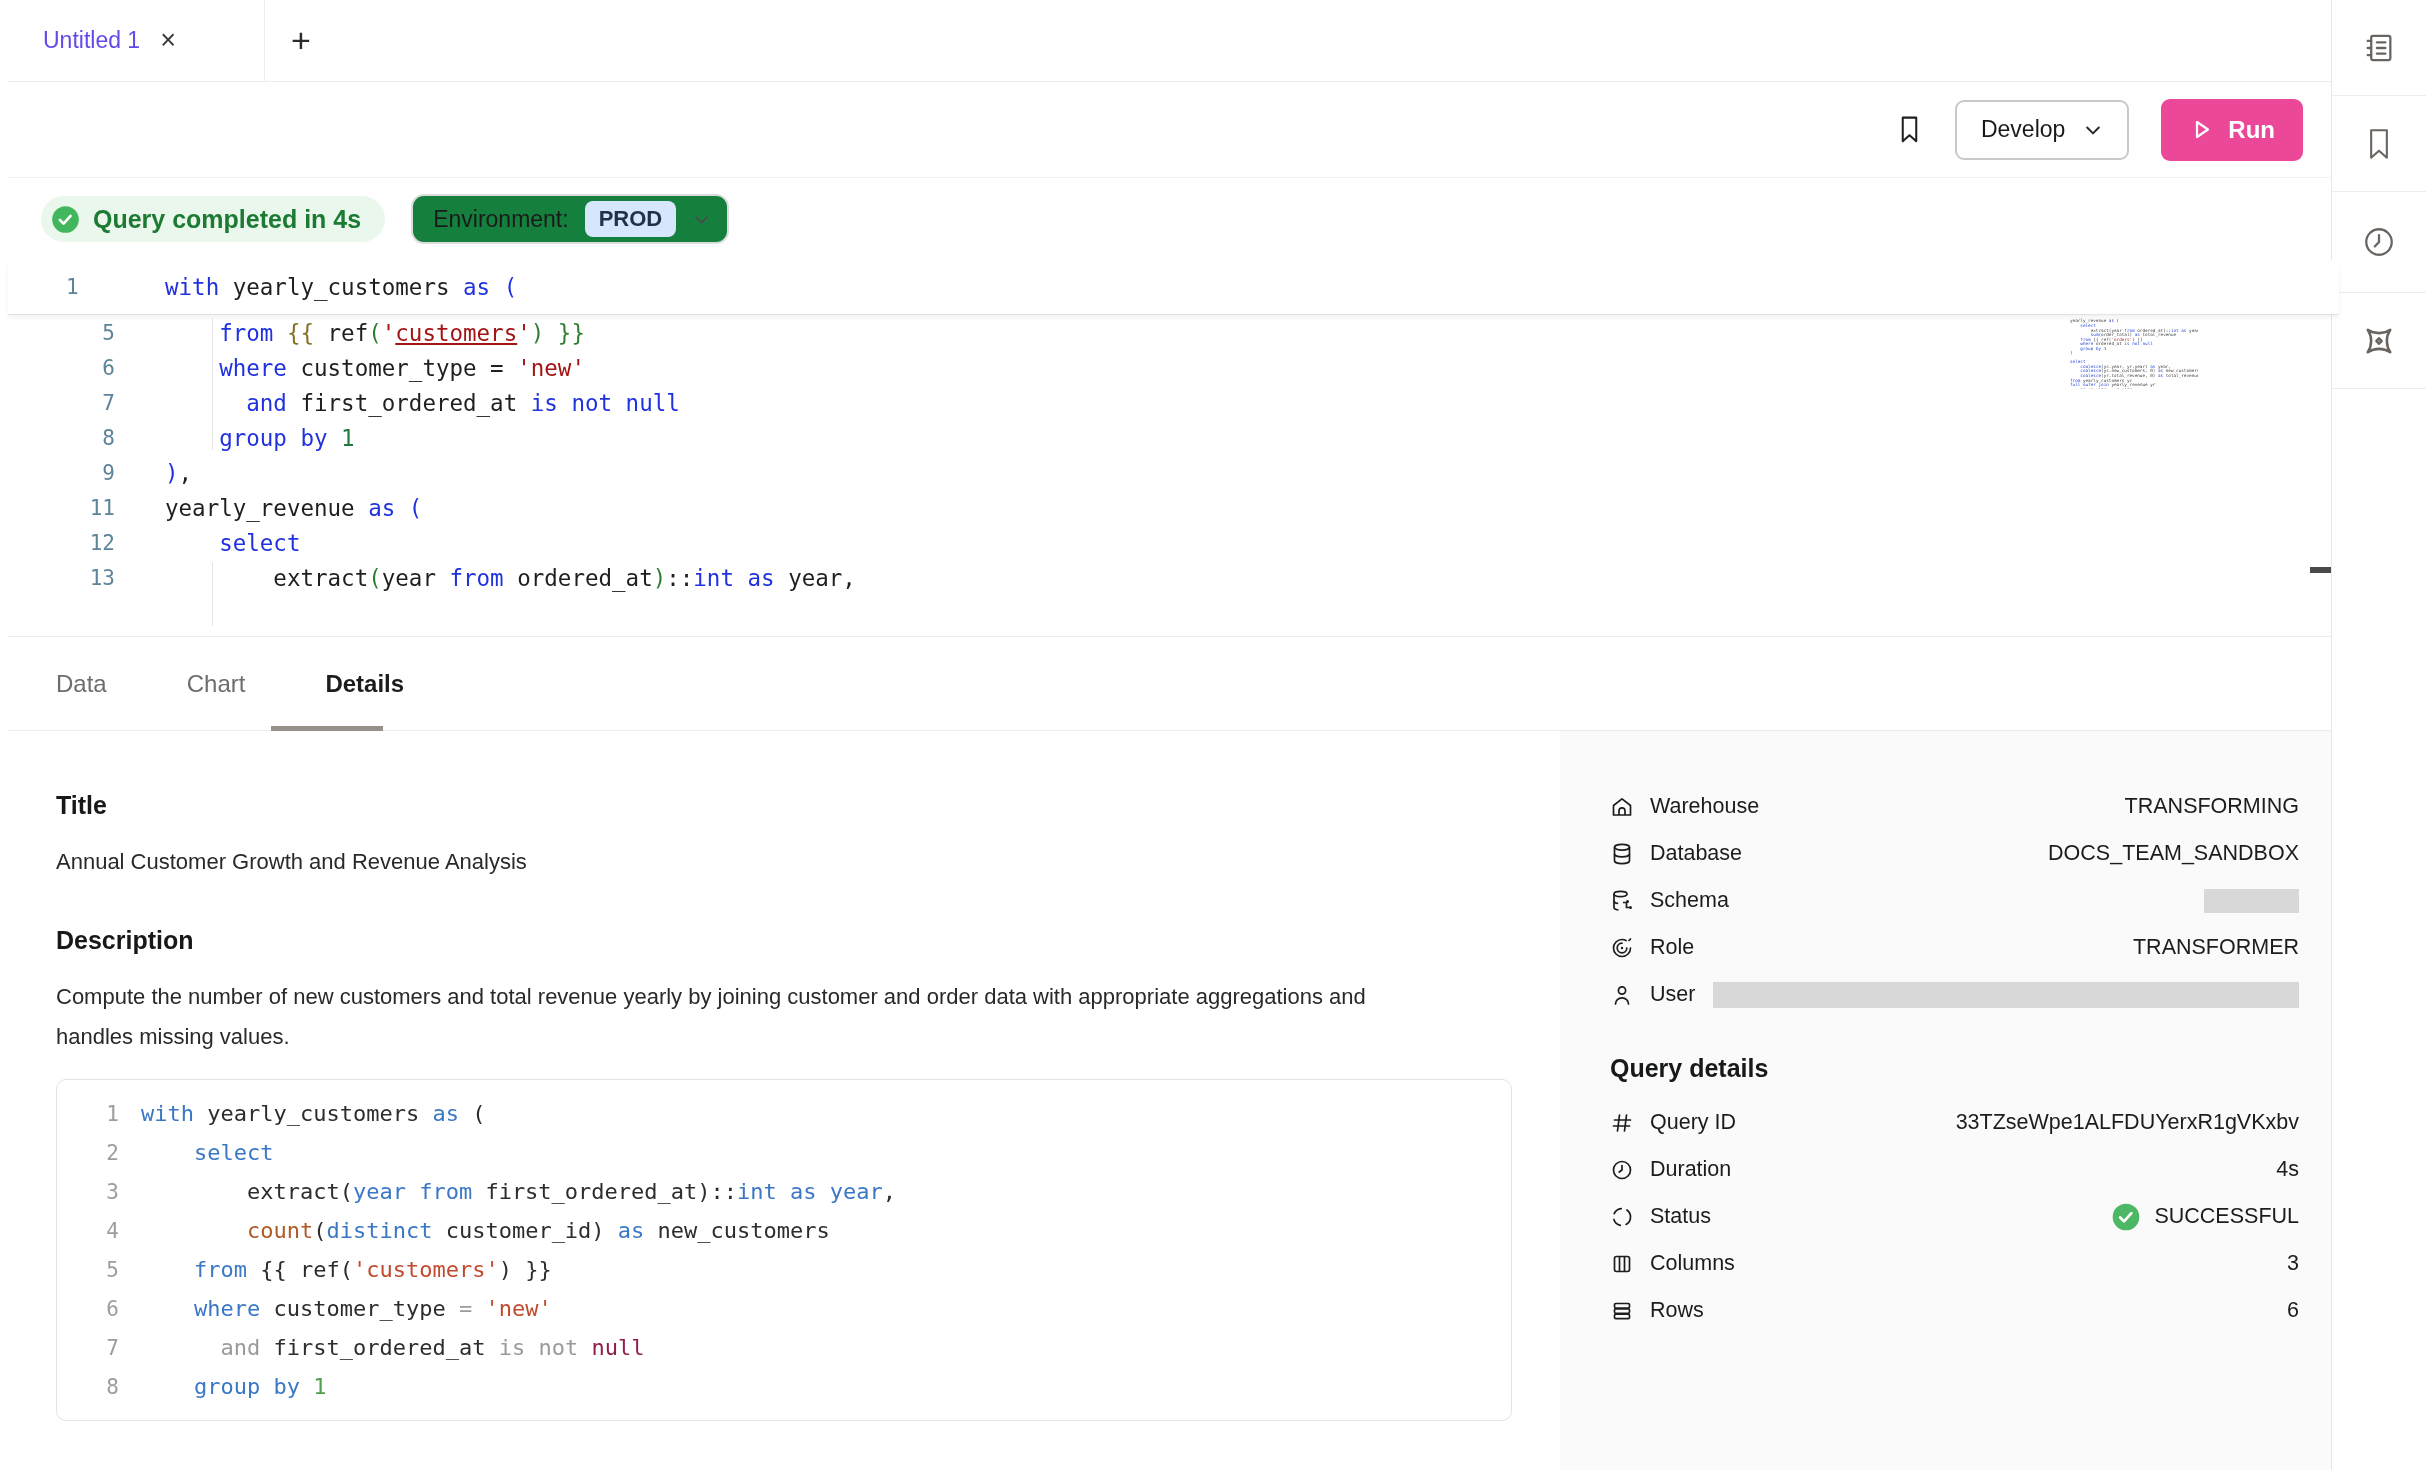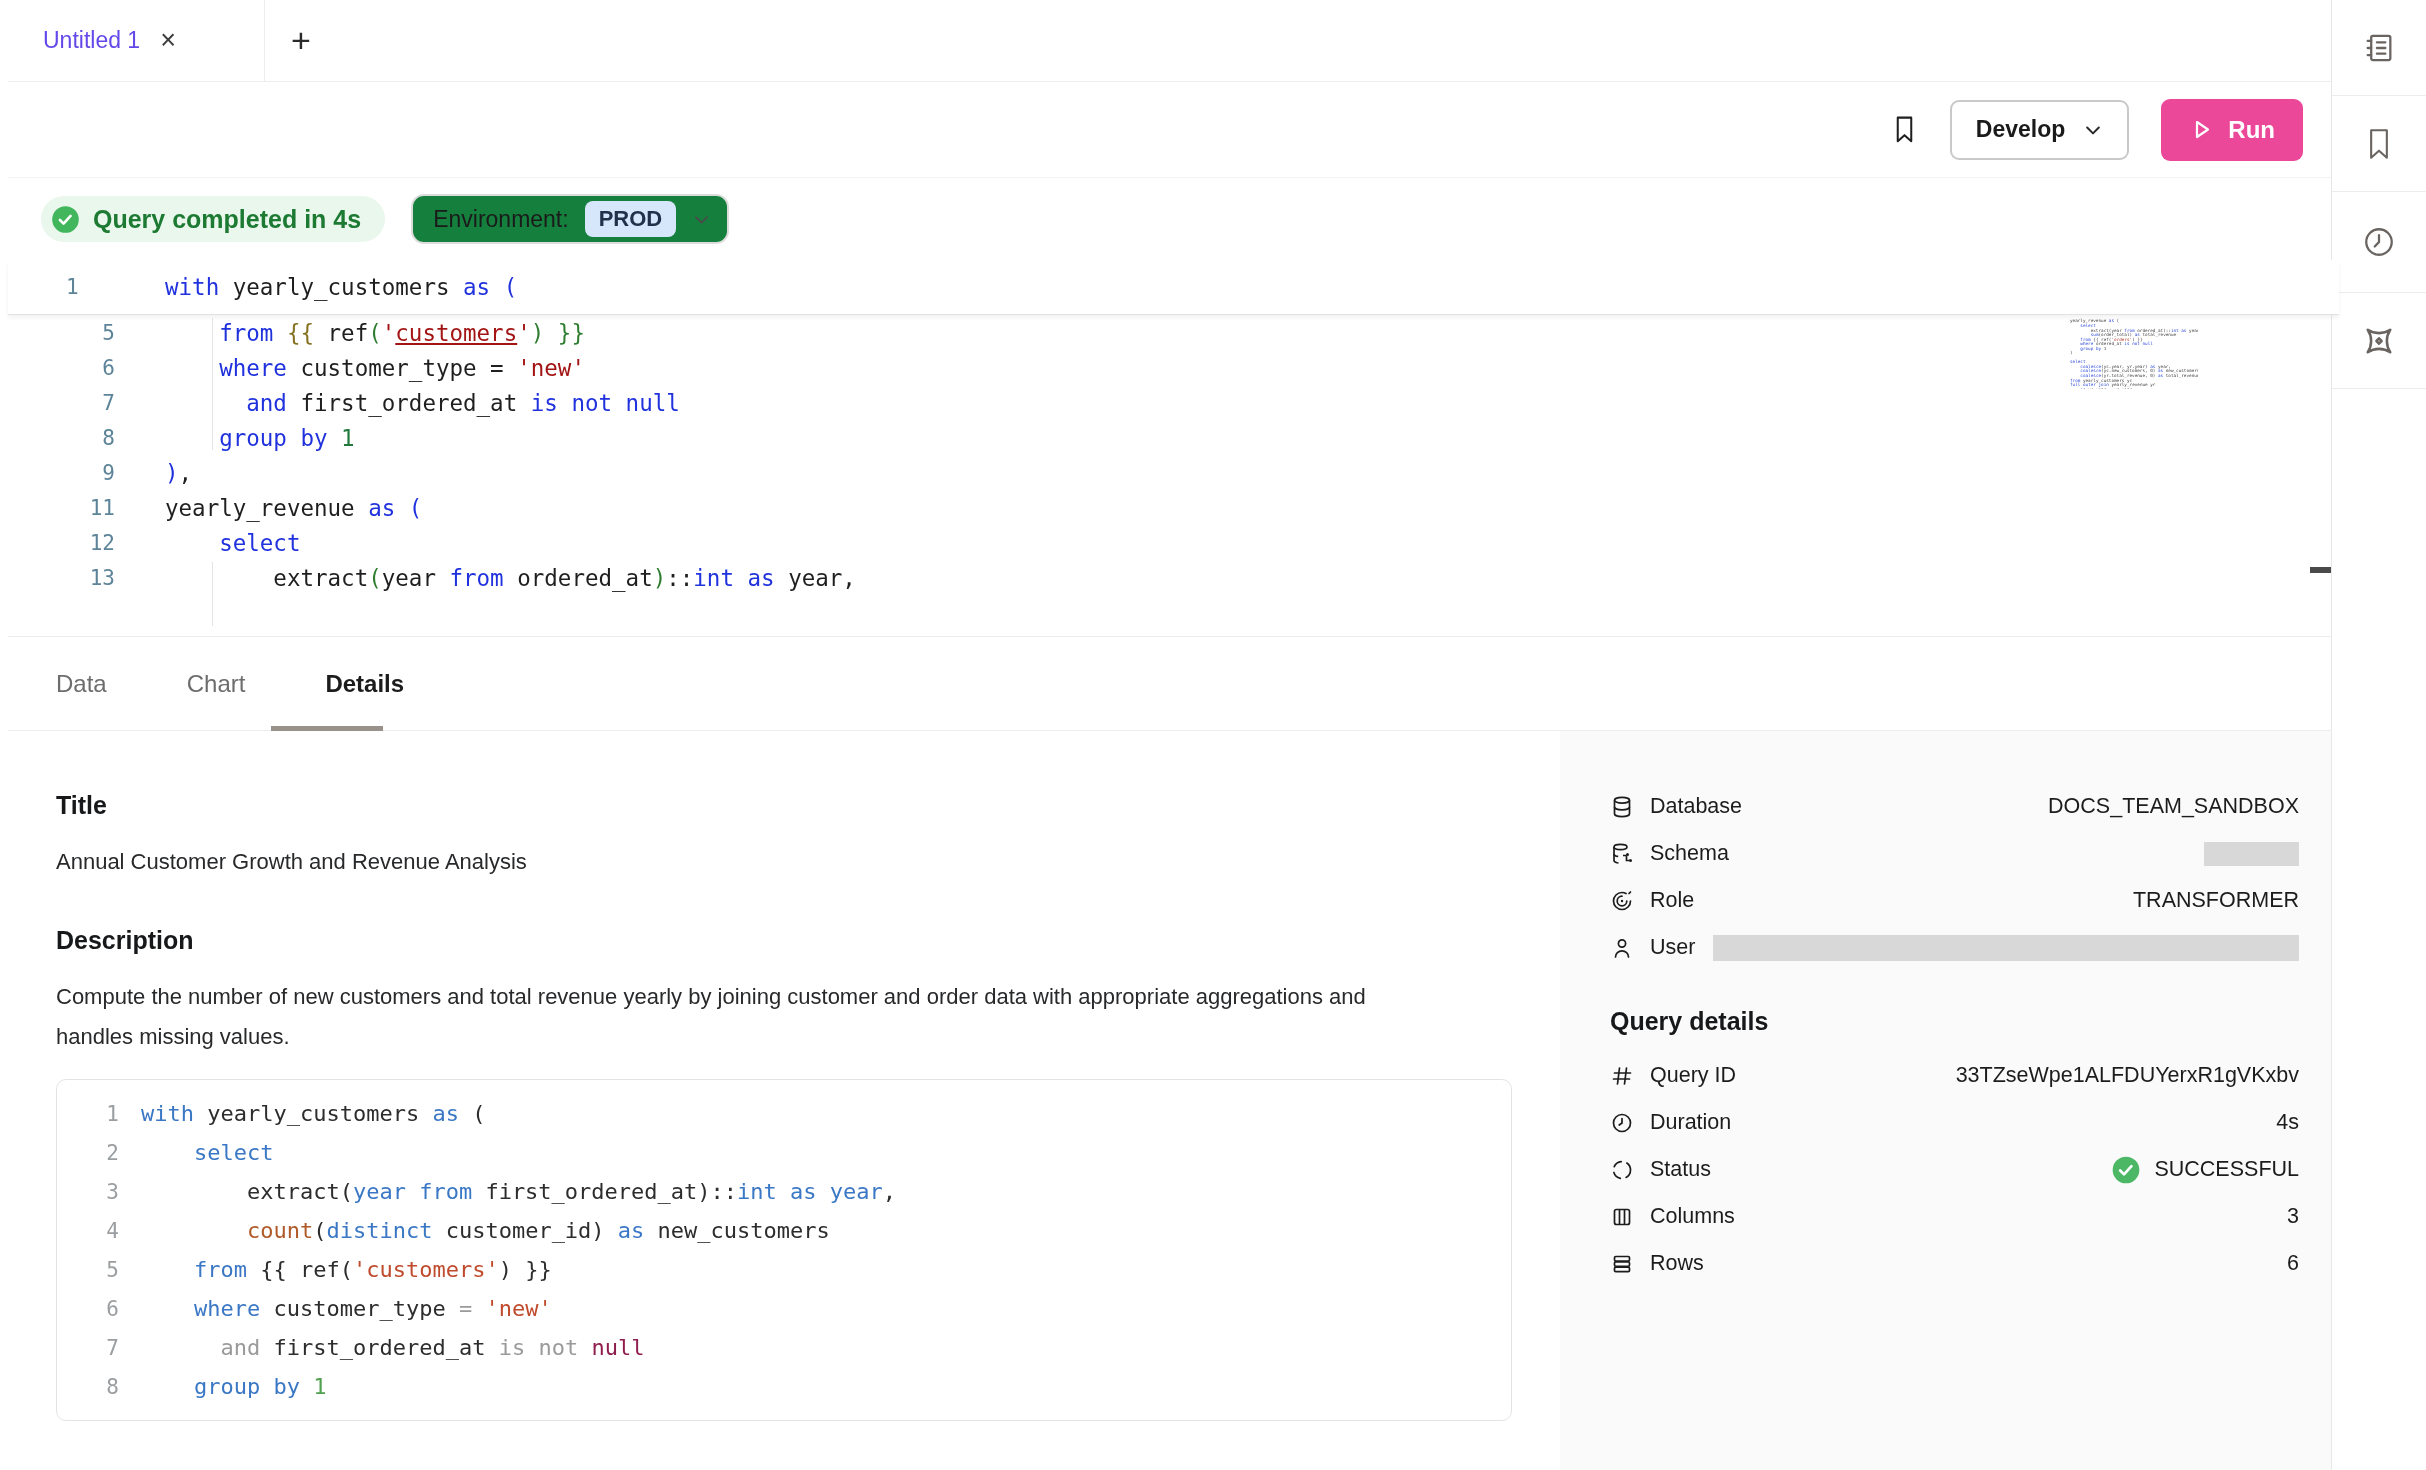--- a/index.html
+++ b/index.html
@@ -21,21 +21,21 @@
   
   #tabbar{height:81px;border-bottom:1px solid #ededed;display:flex;align-items:stretch;background:#fff;}
   .tab{width:221px;border-right:1px solid #ededed;display:flex;align-items:center;padding-left:35px;gap:20px;cursor:pointer;}
   .tab-title{color:#6448e9;font-size:23px;}
   .tab-close{font-size:27px;color:#3c3c3c;line-height:1;cursor:pointer;}
   .newtab{width:72px;display:flex;align-items:center;justify-content:center;font-size:34px;color:#2a2a2a;cursor:pointer;}
 
   
   #toolbar{height:95px;border-bottom:1px solid #f2f2f2;display:flex;align-items:center;justify-content:flex-end;gap:32px;padding-right:36px;}
   .icon-btn{color:#1f1f1f;cursor:pointer;}
-  .btn-develop{height:60px;padding:0 24px;border:2px solid #c9c9c9;border-radius:9px;background:#fff;font-size:23px;color:#1a1a1a;display:flex;align-items:center;gap:18px;cursor:pointer;font-family:inherit;font-weight:bold;}
+  .btn-develop{height:60px;padding:0 24px;border:2px solid #c9c9c9;border-radius:9px;background:#fff;font-size:23px;color:#1a1a1a;display:flex;align-items:center;gap:18px;cursor:pointer;font-family:inherit;}
   .btn-run{height:62px;padding:0 28px;background:#ec4899;color:#fff;border:none;border-radius:9px;font-size:24px;font-weight:bold;display:flex;align-items:center;gap:15px;cursor:pointer;font-family:inherit;}
 
   
   #statusrow{height:82px;display:flex;align-items:center;gap:26px;padding-left:33px;}
   .pill-success{background:#e9f7ec;color:#1d7a33;border-radius:24px;height:46px;display:flex;align-items:center;gap:13px;padding:0 24px 0 10px;font-size:25px;font-weight:600;}
   .env-control{border:2px solid #dcdcdc;border-radius:13px;height:50px;display:flex;align-items:center;gap:16px;padding:0 16px 0 20px;font-size:23px;cursor:pointer;background:#15803d;font-family:inherit;color:#1a1a1a;}
   .env-pill{background:#d6e6fb;border-radius:8px;padding:5px 14px;font-size:22px;font-weight:600;color:#22304a;}
   .chev{color:#4a4a4a;}
 
   
@@ -267,20 +267,30 @@
             <span class="no2">8</span>
             <span class="code"><span class="t-i">    </span><span class="t-k">group</span><span class="t-i"> </span><span class="t-k">by</span><span class="t-i"> </span><span class="t-n">1</span></span>
           </div>
         </div>
     </div>
 
     <div class="dright">
       <div class="rows-group">
         <div class="drow">
           <span class="dicon">
+              <svg width="24" height="24" viewBox="0 0 24 24" fill="none" stroke="currentColor" stroke-width="1.7" stroke-linejoin="round">
+                <path d="M3.5 10.5L12 3.8l8.5 6.7V20h-17z"></path>
+                <path d="M9 20v-4.2a3 3 0 016 0V20"></path>
+              </svg>
+            </span>
+          <span class="dlabel">Warehouse</span>
+          <span class="dvalue">TRANSFORMING</span>
+        </div>
+        <div class="drow">
+          <span class="dicon">
               <svg width="24" height="24" viewBox="0 0 24 24" fill="none" stroke="currentColor" stroke-width="1.7">
                 <ellipse cx="12" cy="5.2" rx="7.5" ry="2.9"></ellipse>
                 <path d="M4.5 5.2v6.8c0 1.6 3.4 2.9 7.5 2.9s7.5-1.3 7.5-2.9V5.2"></path>
                 <path d="M4.5 12v6.8c0 1.6 3.4 2.9 7.5 2.9s7.5-1.3 7.5-2.9V12"></path>
               </svg>
             </span>
           <span class="dlabel">Database</span>
           <span class="dvalue">DOCS_TEAM_SANDBOX</span>
         </div>
         <div class="drow">

